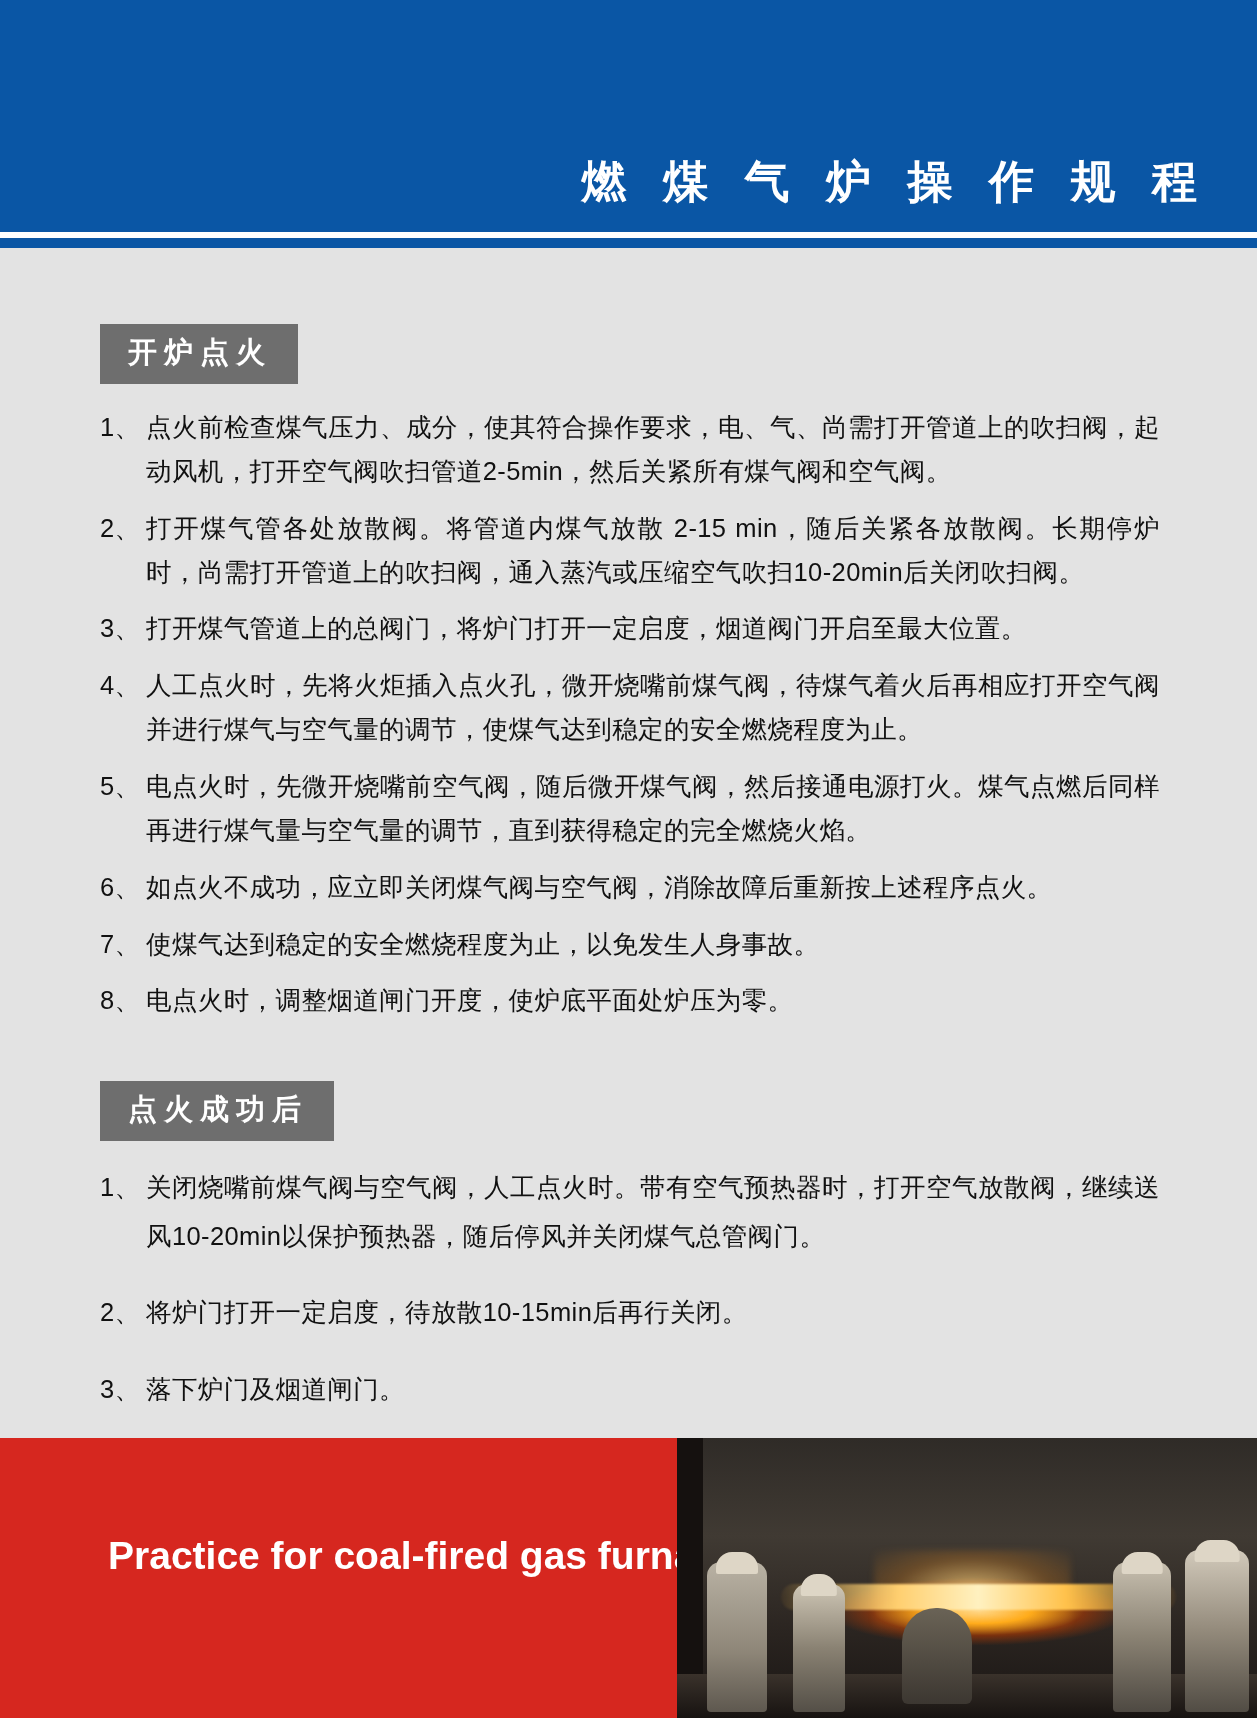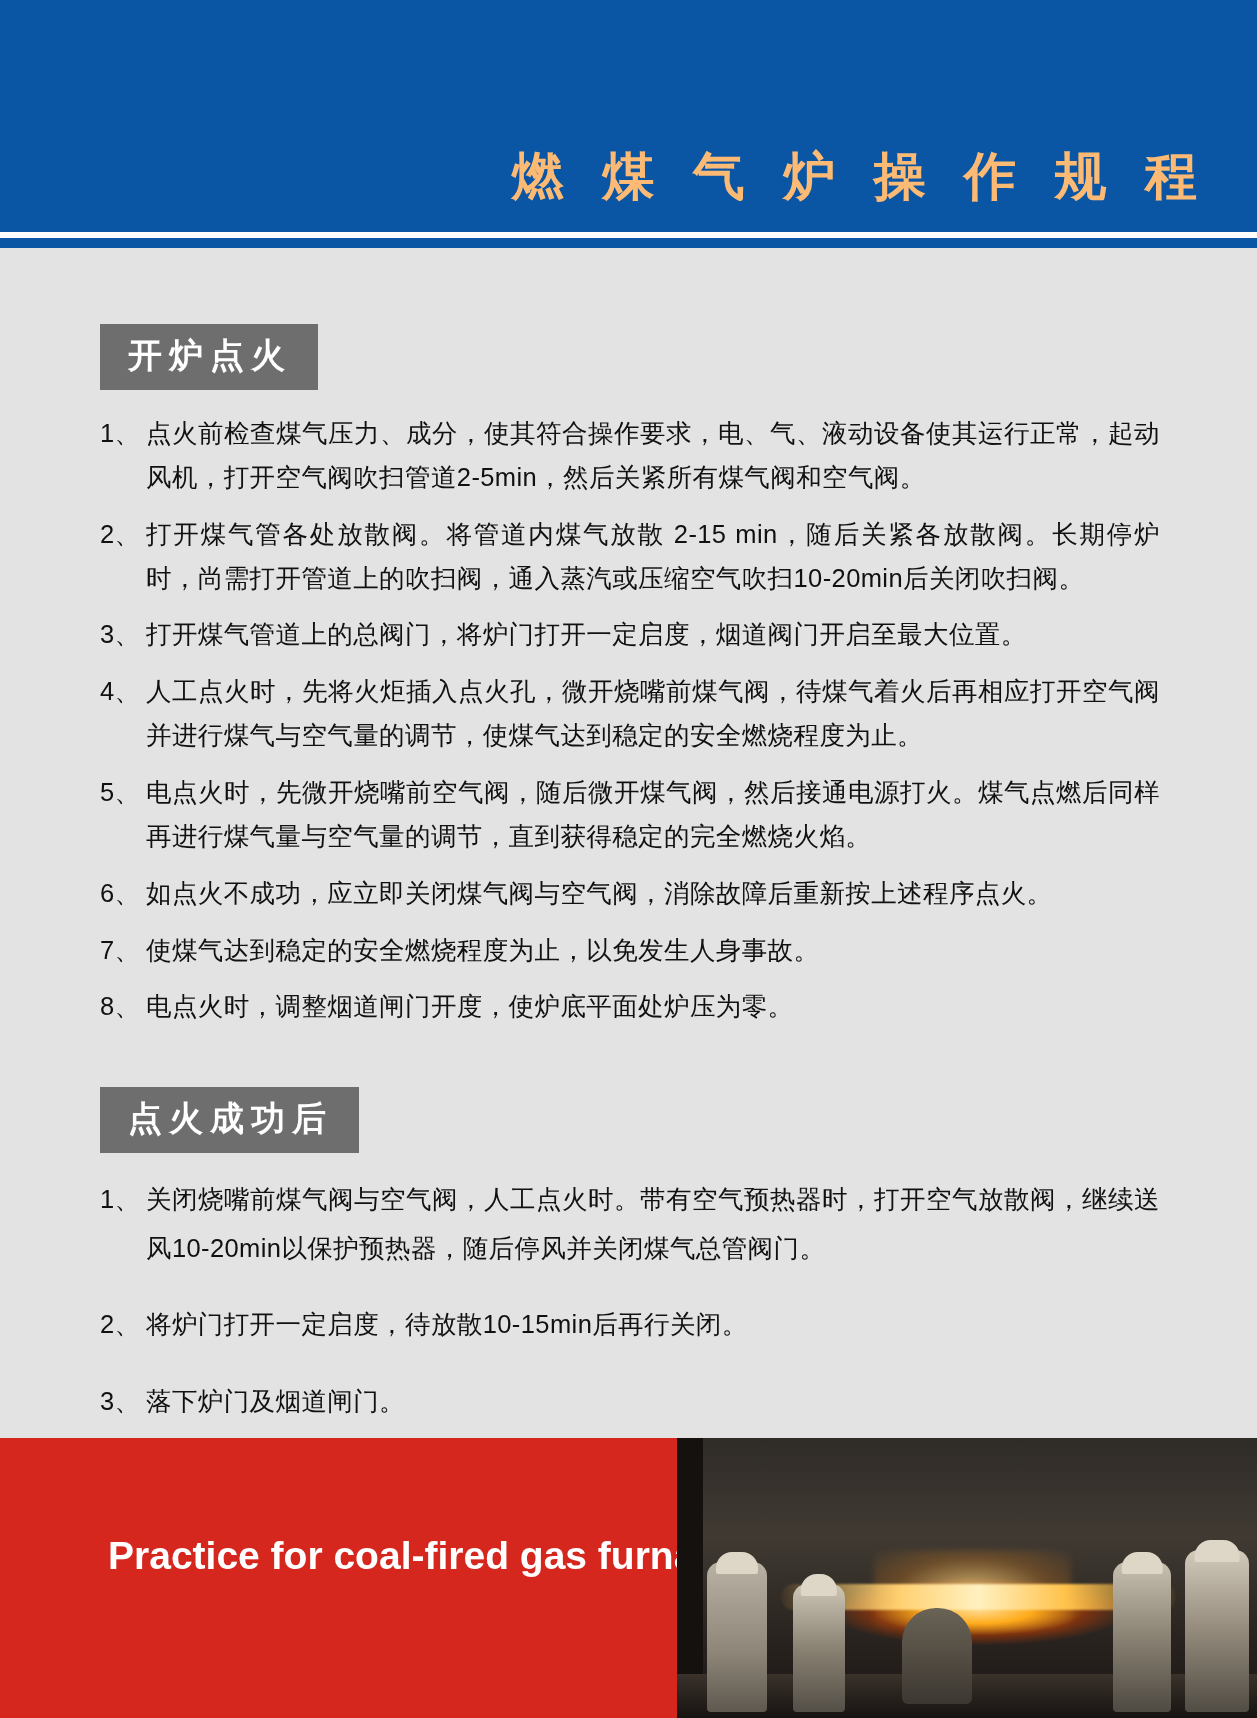--- a/index.html
+++ b/index.html
@@ -28,22 +28,22 @@
     top: 0;
     width: 1257px;
     height: 232px;
     background: #0a56a5;
     box-sizing: border-box;
   }
   .header-title {
     position: absolute;
     right: 48px;
     bottom: 20px;
-    color: #fdba74;
-    font-size: 52px;
+    color: #ffffff;
+    font-size: 45px;
     font-weight: bold;
     letter-spacing: 12px;
     white-space: nowrap;
   }
   .header-rule {
     position: absolute;
     left: 0;
     top: 232px;
     width: 1257px;
     height: 6px;
@@ -78,21 +78,21 @@
   .section {
     margin-bottom: 10px;
   }
   .section + .section {
     margin-top: 58px;
   }
   .section-heading {
     display: inline-block;
     background: #6e6e6e;
     color: #ffffff;
-    font-size: 34px;
+    font-size: 29px;
     font-weight: bold;
     letter-spacing: 7px;
     padding: 9px 26px 11px 28px;
     margin-bottom: 22px;
   }
   .item-list {
     margin: 0;
     padding: 0;
     list-style: none;
   }
@@ -217,21 +217,21 @@
   <div class="header-underline"></div>
 
   <div class="body-area">
     <div class="content">
 
       <div class="section">
         <div class="section-heading">开炉点火</div>
         <ul class="item-list">
           <li class="item">
             <span class="item-num">1、</span>
-            <span>点火前检查煤气压力、成分，使其符合操作要求，电、气、液动设备使其运行正常，起动风机，打开空气阀吹扫管道2-5min，然后关紧所有煤气阀和空气阀。</span>
+            <span>点火前检查煤气压力、成分，使其符合操作要求，电、气、尚需打开管道上的吹扫阀，起动风机，打开空气阀吹扫管道2-5min，然后关紧所有煤气阀和空气阀。</span>
           </li>
           <li class="item">
             <span class="item-num">2、</span>
             <span>打开煤气管各处放散阀。将管道内煤气放散 2-15 min，随后关紧各放散阀。长期停炉时，尚需打开管道上的吹扫阀，通入蒸汽或压缩空气吹扫10-20min后关闭吹扫阀。</span>
           </li>
           <li class="item">
             <span class="item-num">3、</span>
             <span>打开煤气管道上的总阀门，将炉门打开一定启度，烟道阀门开启至最大位置。</span>
           </li>
           <li class="item">

